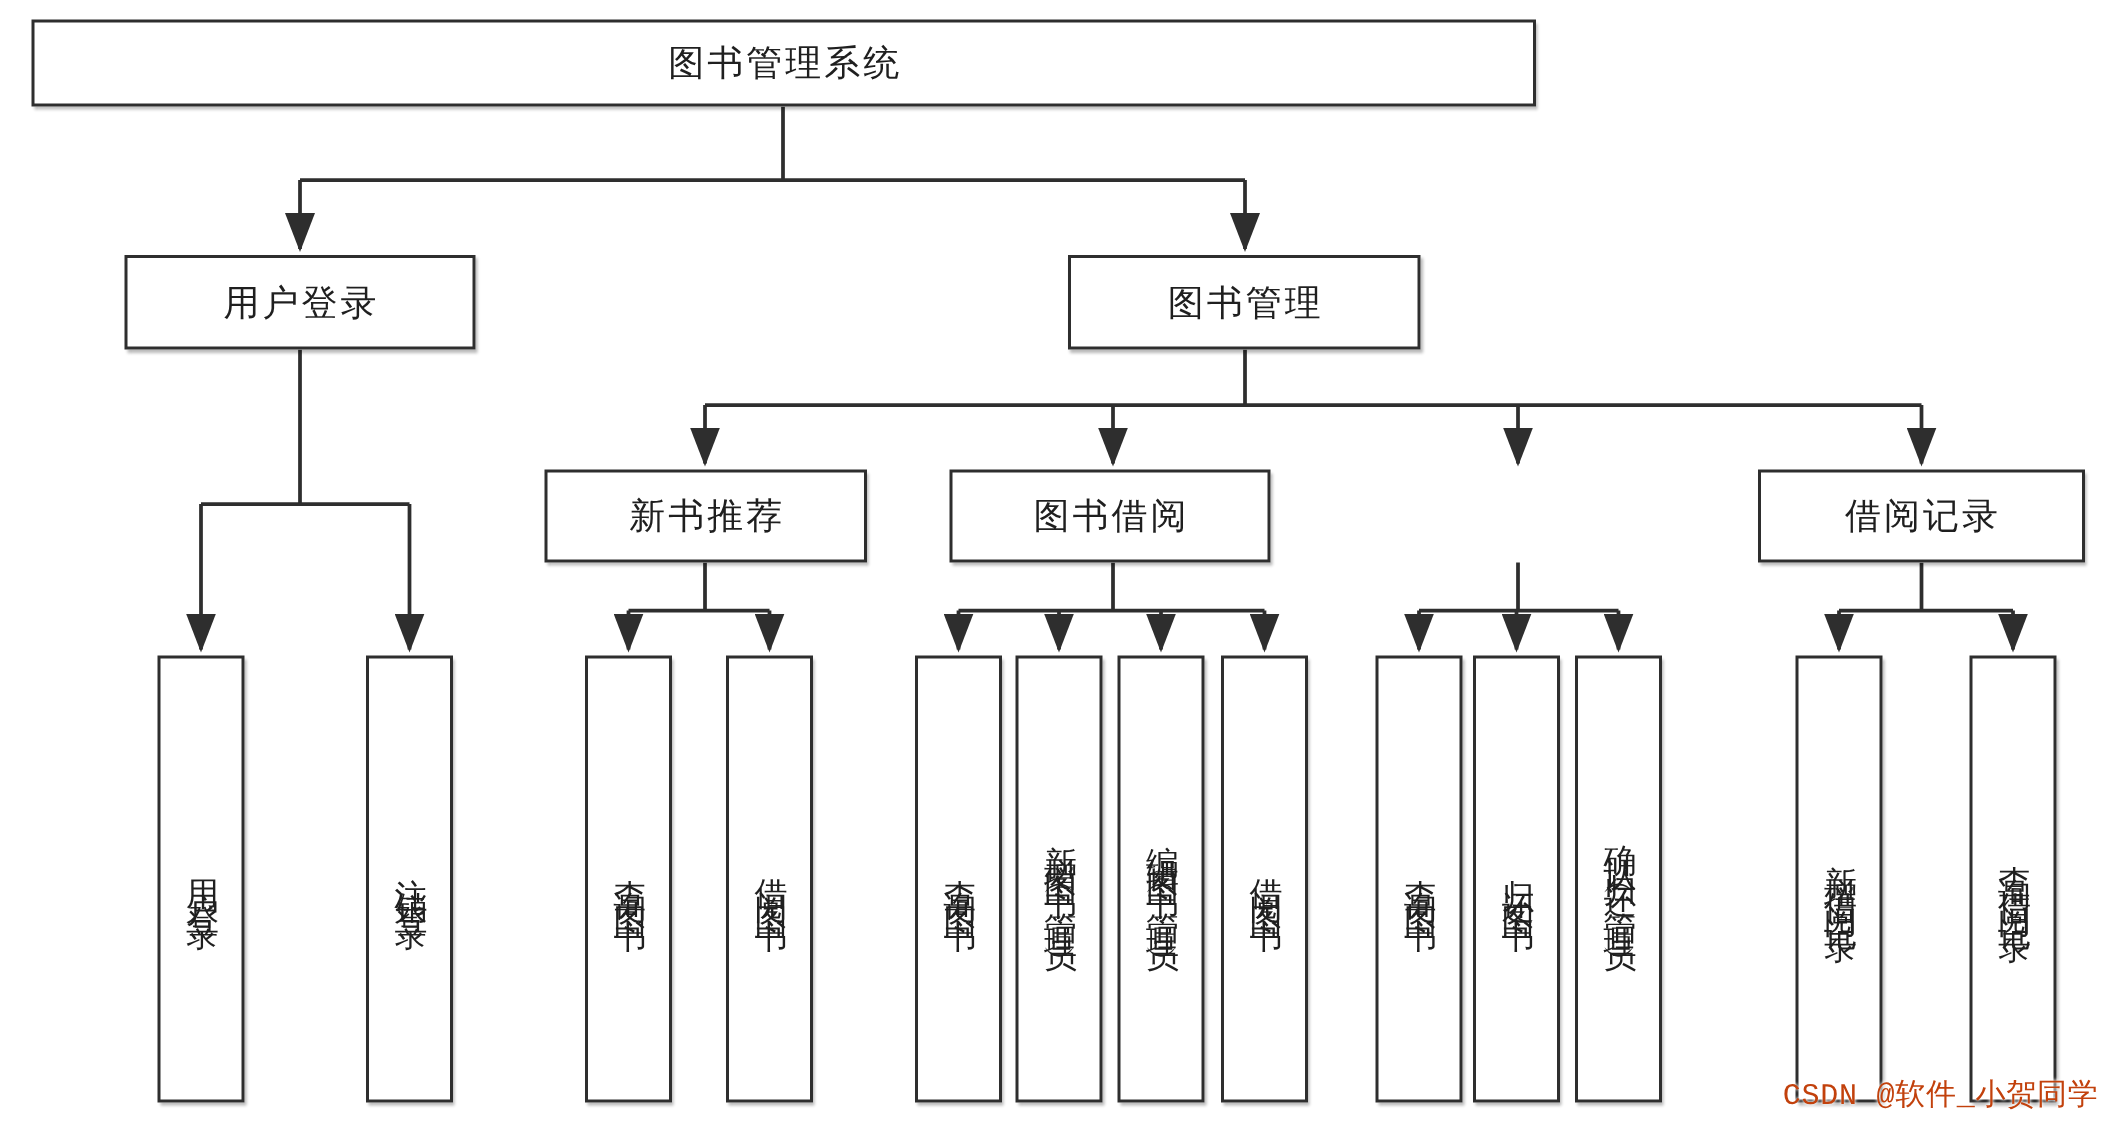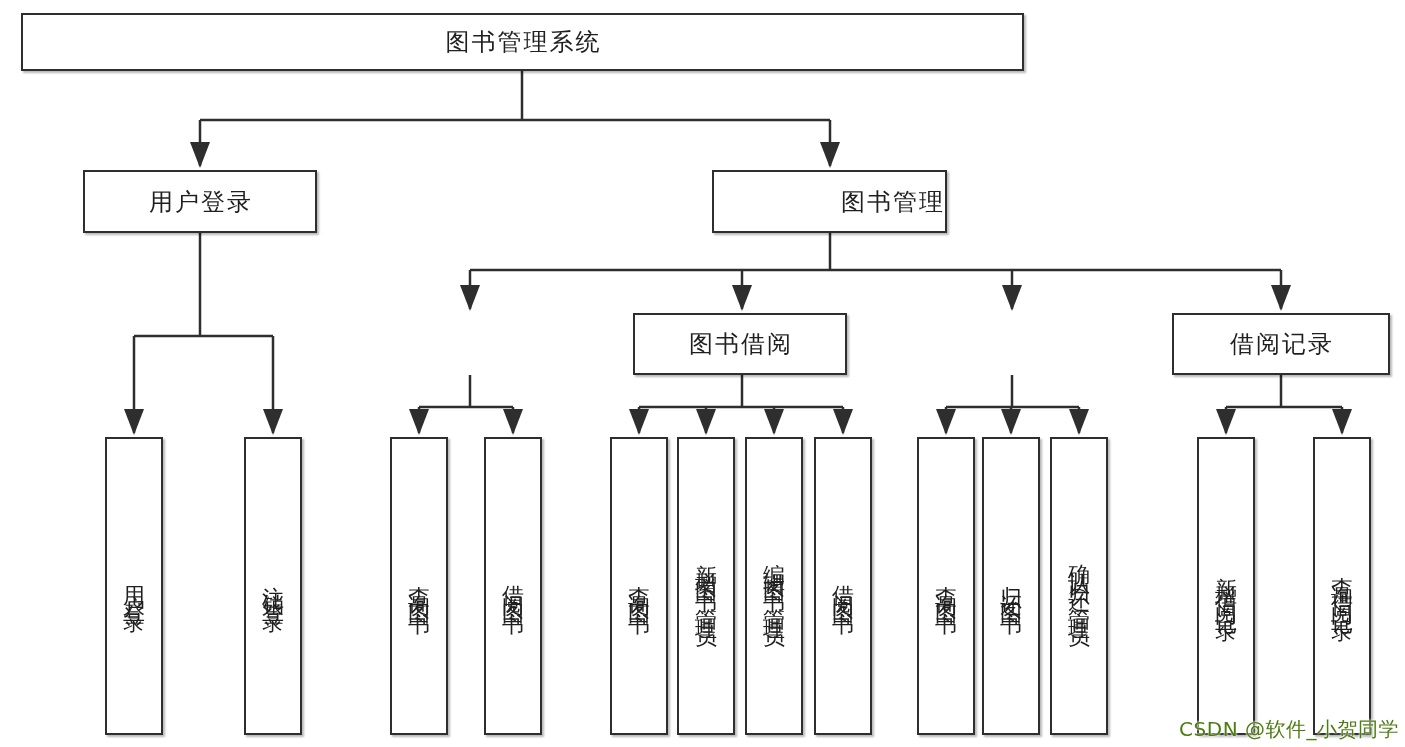--- a/index.html
+++ b/index.html
@@ -42,24 +42,25 @@
     line-height: 1;
     white-space: nowrap;
     color: #1f1f1f;
   }
   #watermark {
     position: absolute;
     right: 6px;
     bottom: 4px;
     z-index: 3;
     font-size: 20px;
-    color: #4d7c0f;
+    color: #c2410c;
     letter-spacing: 0.5px;
     white-space: nowrap;
     text-shadow: 0 0 2px #ffffff, 0 0 3px #ffffff;
+    font-family: Liberation Mono, monospace;
   }
 </style>
 </head>
 <body>
 
 <div id="stage">
 
   <svg id="connectors" width="1405" height="747" viewBox="0 0 1405 747">
     <defs>
       <marker id="arrow" markerUnits="userSpaceOnUse" markerWidth="26" markerHeight="20" viewBox="0 0 26 20" refX="24" refY="10" orient="auto">
@@ -106,24 +107,27 @@
     </g>
   </svg>
 
   <div class="node hnode" style="left:21px; top:13px; width:1003px; height:58px;">
     <span>图书管理系统</span>
   </div>
 
   <div class="node hnode" style="left:83px; top:170px; width:234px; height:63px;">
     <span>用户登录</span>
   </div>
-  <div class="node hnode" style="left:712px; top:170px; width:235px; height:63px;justify-content:flex-end;">
+  <div class="node hnode" style="left:712px; top:170px; width:235px; height:63px;">
     <span>图书管理</span>
   </div>
 
+  <div class="node hnode" style="left:363px; top:313px; width:215px; height:62px;">
+    <span>新书推荐</span>
+  </div>
   <div class="node hnode" style="left:633px; top:313px; width:214px; height:62px;">
     <span>图书借阅</span>
   </div>
   <div class="node hnode" style="left:1172px; top:313px; width:218px; height:62px;">
     <span>借阅记录</span>
   </div>
 
   <div class="node leaf" style="left:105px; top:437px; width:58px; height:298px;">
     <span class="vtext">用户登录</span>
   </div>

